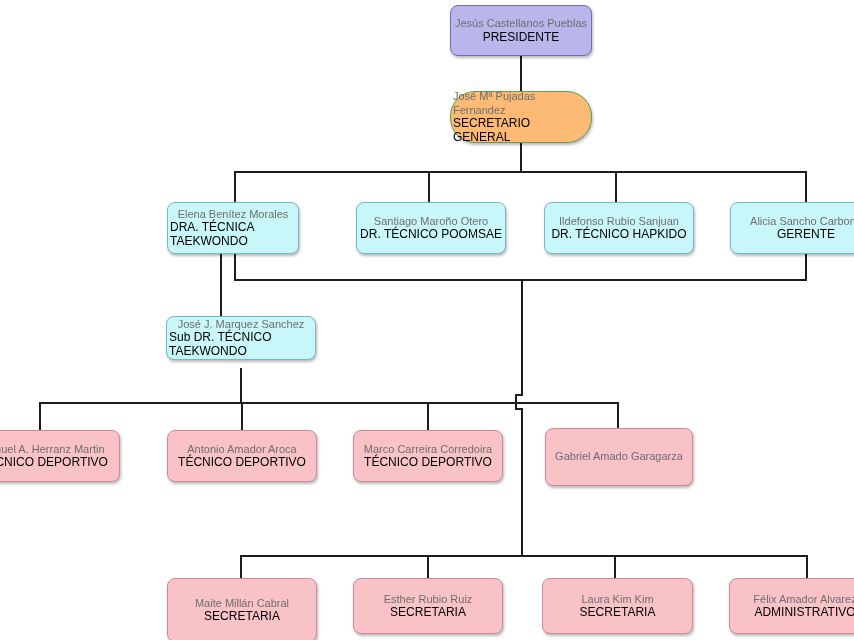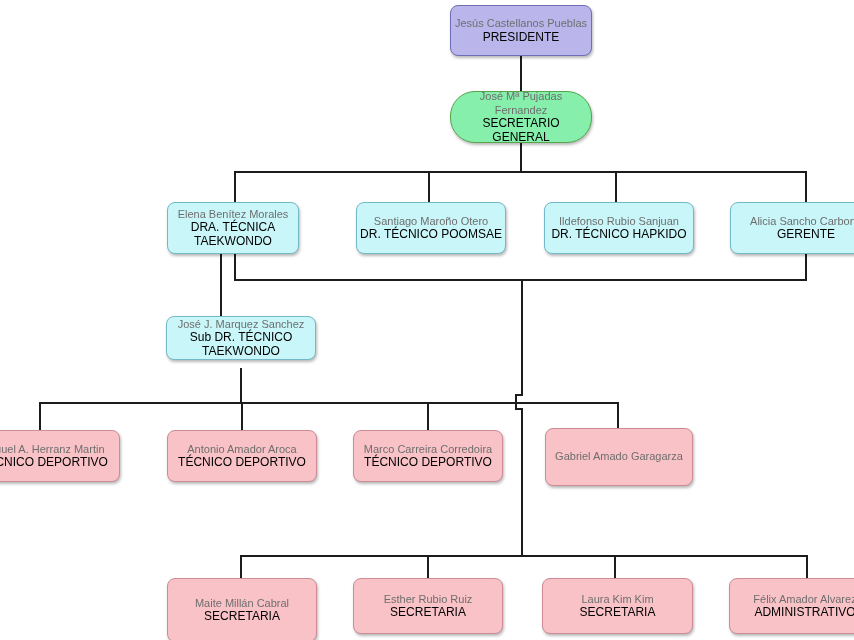--- a/index.html
+++ b/index.html
@@ -6,25 +6,25 @@
   body{
     width:854px;height:640px;position:relative;overflow:hidden;
     background:#ffffff;
     font-family:"Liberation Sans", sans-serif;
   }
   #canvas{position:absolute;left:0;top:0;width:854px;height:640px;}
   .node{
     position:absolute;box-sizing:border-box;
     border:1.5px solid #888;border-radius:8px;
     display:flex;flex-direction:column;align-items:center;justify-content:center;
-    text-align:center;padding:3px 2px;
+    text-align:left;padding:3px 2px;
     box-shadow:1px 2px 3px rgba(0,0,0,0.28);
   }
   .purple{background:#bab6ec;border-color:#6e6eb4;}
-  .green {background:#86efac;border-color:#57a44d;border-radius:25px;}
+  .green {background:#fdba74;border-color:#57a44d;border-radius:25px;}
   .cyan  {background:#c9f6f9;border-color:#73b9c9;}
   .pink  {background:#f9c2c7;border-color:#cc8b95;}
   .nm{color:#6e6e6e;font-size:11px;line-height:13.5px;}
   .rl{color:#000000;font-weight:normal;font-size:12px;line-height:13.5px;}
   .h,.v{position:absolute;background:#1c1c1c;}
 </style>
 </head>
 <body>
 
 <div id="canvas">

